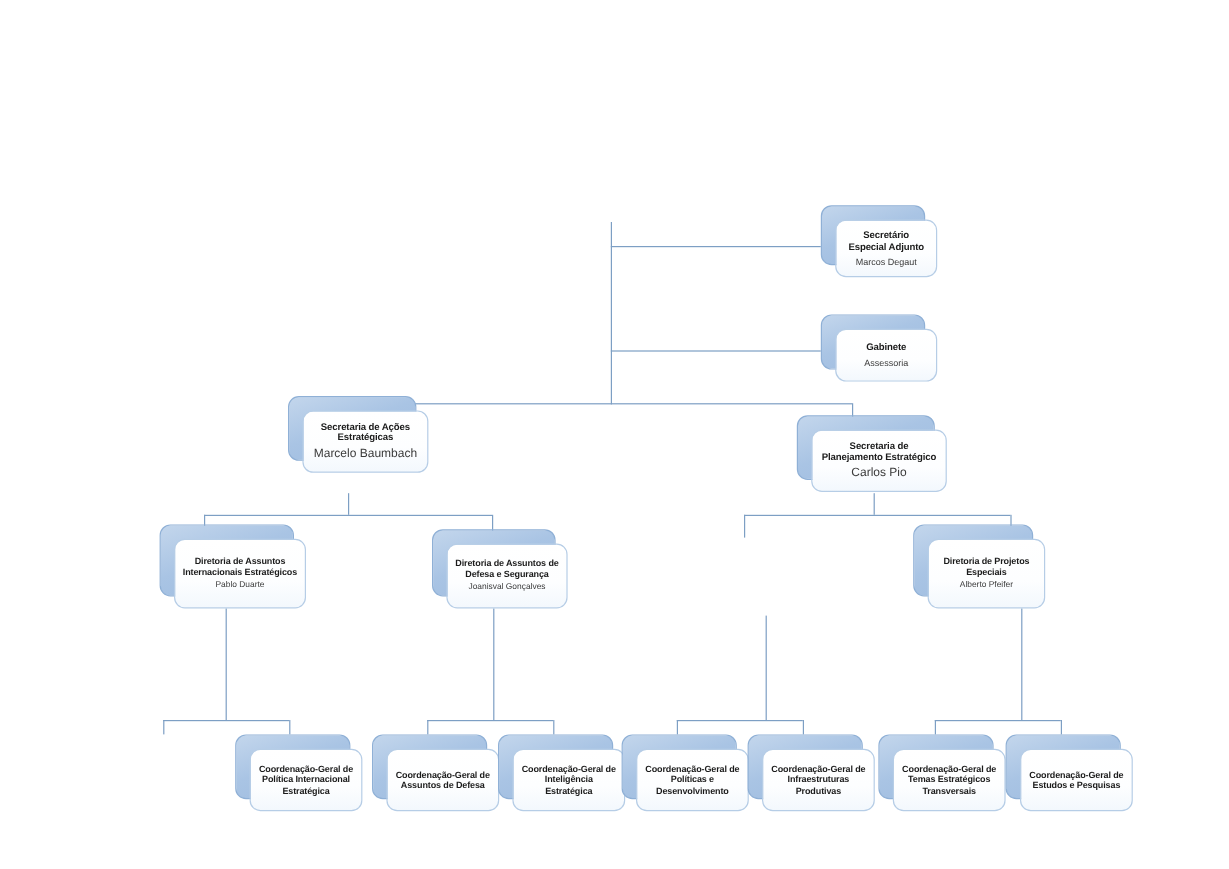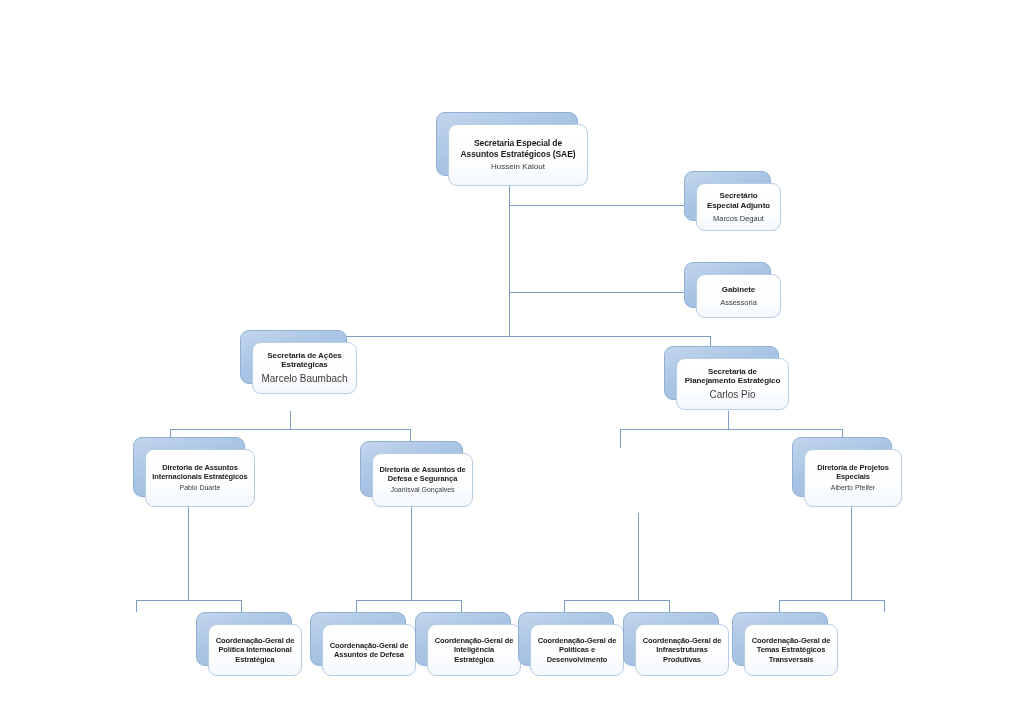--- a/index.html
+++ b/index.html
@@ -123,27 +123,20 @@
   <div class="line v" style="left:638px; top:513px; height:87px;"></div>
   <div class="line h" style="left:564px; top:600px; width:105px;"></div>
   <div class="line v" style="left:564px; top:600px; height:12px;"></div>
   <div class="line v" style="left:669px; top:600px; height:12px;"></div>
 
   <div class="line v" style="left:851px; top:507px; height:93px;"></div>
   <div class="line h" style="left:779px; top:600px; width:105px;"></div>
   <div class="line v" style="left:779px; top:600px; height:12px;"></div>
   <div class="line v" style="left:884px; top:600px; height:12px;"></div>
 
-  <div class="node tier-root" style="left:436px; top:112px; width:140px; height:62px;">
-    <div class="shadow"></div>
-    <div class="card">
-      <div class="title">Secretaria Especial de Assuntos Estratégicos (SAE)</div>
-      <div class="person">Hussein Kalout</div>
-    </div>
-  </div>
 
   <div class="node tier-staff" style="left:684px; top:171px; width:85px; height:48px;padding-left:20px;">
     <div class="shadow"></div>
     <div class="card">
       <div class="title">Secretário Especial Adjunto</div>
       <div class="person">Marcos Degaut</div>
     </div>
   </div>
 
   <div class="node tier-staff" style="left:684px; top:262px; width:85px; height:44px;">
@@ -180,21 +173,21 @@
 
   <div class="node tier-dir" style="left:360px; top:441px; width:101px; height:54px;">
     <div class="shadow"></div>
     <div class="card">
       <div class="title">Diretoria de Assuntos de Defesa e Segurança</div>
       <div class="person">Joanisval Gonçalves</div>
     </div>
   </div>
 
 
-  <div class="node tier-dir" style="left:792px; top:437px; width:98px; height:58px;">
+  <div class="node tier-dir" style="left:761px; top:437px; width:98px; height:58px;">
     <div class="shadow"></div>
     <div class="card">
       <div class="title">Diretoria de Projetos Especiais</div>
       <div class="person">Alberto Pfeifer</div>
     </div>
   </div>
 
 
   <div class="node tier-coord" style="left:196px; top:612px; width:94px; height:52px;">
     <div class="shadow"></div>
@@ -231,14 +224,20 @@
     </div>
   </div>
 
   <div class="node tier-coord" style="left:732px; top:612px; width:94px; height:52px;">
     <div class="shadow"></div>
     <div class="card">
       <div class="title">Coordenação-Geral de Temas Estratégicos Transversais</div>
     </div>
   </div>
 
+  <div class="node tier-coord" style="left:838px; top:612px; width:94px; height:52px;">
+    <div class="shadow"></div>
+    <div class="card">
+      <div class="title">Coordenação-Geral de Estudos e Pesquisas</div>
+    </div>
+  </div>
 
 </div>
 
 </body></html>

